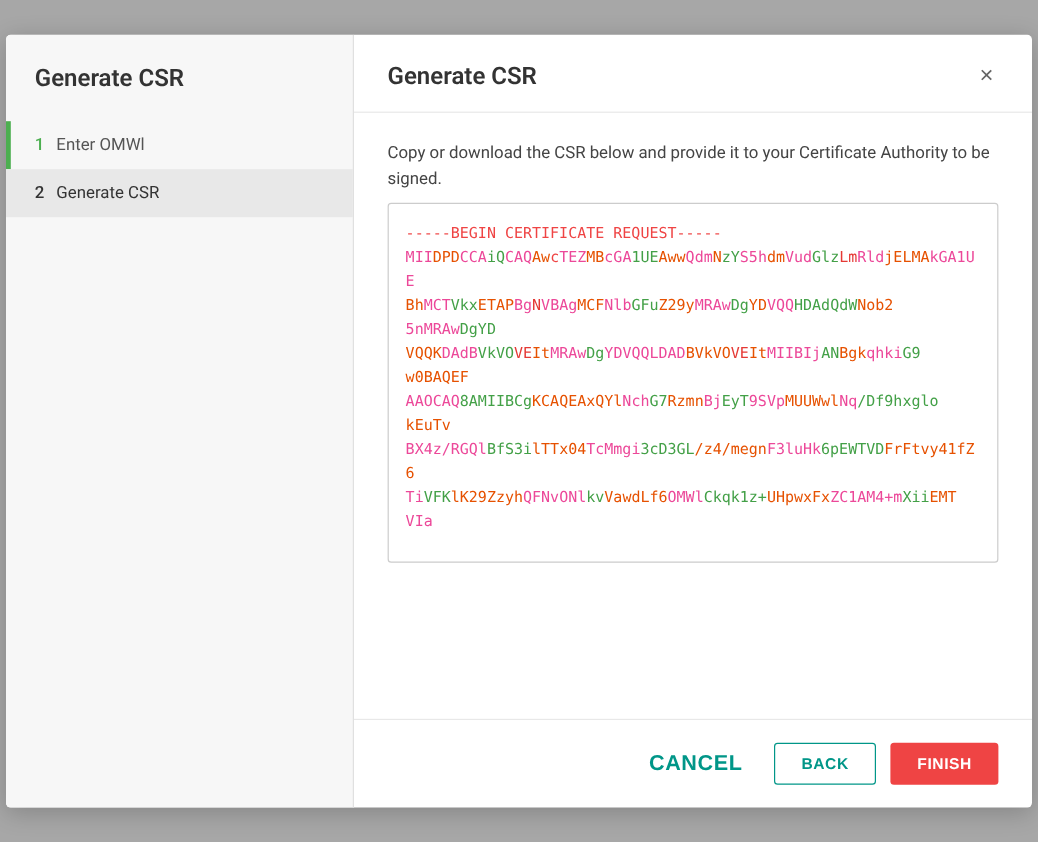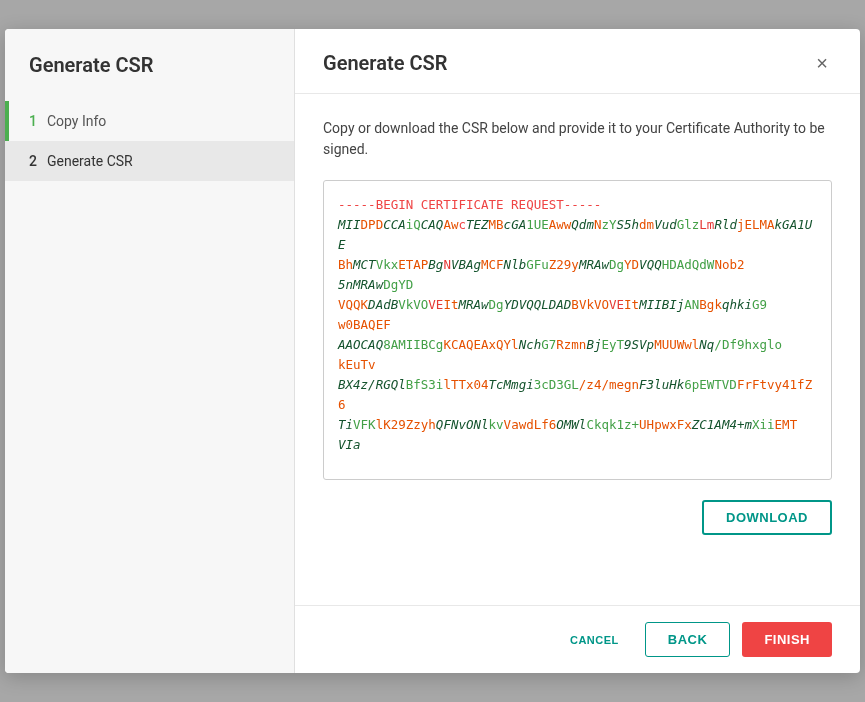--- a/index.html
+++ b/index.html
@@ -112,21 +112,21 @@
 
     .main-body {
       flex: 1;
       padding: 24px 28px;
       overflow-y: auto;
     }
     .description {
       font-size: 14px;
       color: #444;
       line-height: 1.5;
-      margin-bottom: 20px;
+      margin-bottom: 9px;
     }
     
     .csr-wrap {
       width: 100%;
       height: 300px;
       border: 1px solid #ccc;
       border-radius: 3px;
       padding: 14px;
       font-size: 12.5px;
       font-family: monospace;
@@ -170,21 +170,21 @@
       align-items: center;
       justify-content: flex-end;
       padding: 16px 28px;
       border-top: 1px solid #e8e8e8;
       gap: 12px;
     }
     .btn-cancel {
       background: none;
       border: none;
       color: #009688;
-      font-size: 11px;
+      font-size: 18px;
       font-weight: 600;
       cursor: pointer;
       padding: 10px 14px;
       letter-spacing: 0.5px;
     }
     .btn-back {
       padding: 9px 22px;
       border: 1.5px solid #009688;
       background: #fff;
       color: #009688;
@@ -201,39 +201,39 @@
       color: #fff;
       font-size: 13px;
       font-weight: 600;
       cursor: pointer;
       border-radius: 3px;
       letter-spacing: 0.5px;
     }
 
     
     .c-black { color: #ef4444; }
-    .c-blue { color: #14532d; font-style: italic; }
+    .c-blue { color: #ec4899; }
     .c-green { color: #43a047; }
     .c-orange { color: #e65100; }
     .c-red { color: #e53935; }
   </style>
 </head>
 <body>
 
 <div class="modal-backdrop">
   <div class="modal">
 
     <div class="sidebar">
       <div class="sidebar-title">Generate CSR</div>
       <div class="sidebar-steps">
 
         <div class="step-item completed">
           <span class="step-indicator"></span>
           <span class="step-num c-green">1</span>
-          <span class="step-label">Copy Info</span>
+          <span class="step-label">Enter OMWl</span>
         </div>
 
         <div class="step-item active">
           <span class="step-num">2</span>
           <span class="step-label">Generate CSR</span>
         </div>
 
       </div>
     </div>
 
@@ -255,21 +255,20 @@
           <span class="c-orange">VQQK</span><span class="c-blue">DAdB</span><span class="c-green">VkVO</span><span class="c-red">VE</span><span class="c-orange">It</span><span class="c-blue">MRAw</span><span class="c-green">Dg</span><span class="c-blue">YDVQQLDAD</span><span class="c-orange">BVkVO</span><span class="c-red">VE</span><span class="c-orange">It</span><span class="c-blue">MIIBIj</span><span class="c-green">AN</span><span class="c-orange">Bgk</span><span class="c-blue">qhki</span><span class="c-green">G9</span><br>
           <span class="c-orange">w0BAQEF</span><br>
           <span class="c-blue">AAOCAQ</span><span class="c-green">8AMIIBCg</span><span class="c-orange">KCAQEAxQYl</span><span class="c-blue">Nch</span><span class="c-green">G7</span><span class="c-orange">Rzmn</span><span class="c-blue">Bj</span><span class="c-green">EyT</span><span class="c-blue">9SVp</span><span class="c-orange">MUUWwl</span><span class="c-blue">Nq</span><span class="c-green">/Df9hxglo</span><br>
           <span class="c-orange">kEuTv</span><br>
           <span class="c-blue">BX4z/RGQl</span><span class="c-green">BfS3i</span><span class="c-orange">lTTx04</span><span class="c-blue">TcMmgi</span><span class="c-green">3cD3GL</span><span class="c-orange">/z4/megn</span><span class="c-blue">F3luHk</span><span class="c-green">6pEWTVD</span><span class="c-orange">FrFtvy41fZ6</span><br>
           <span class="c-blue">Ti</span><span class="c-green">VFK</span><span class="c-orange">lK29Zzyh</span><span class="c-blue">QFNvONl</span><span class="c-green">kv</span><span class="c-orange">VawdLf6</span><span class="c-blue">OMWl</span><span class="c-green">Ckqk1z+</span><span class="c-orange">UHpwxFx</span><span class="c-blue">ZC1AM4+m</span><span class="c-green">Xii</span><span class="c-orange">EMT</span><br>
           <span class="c-blue">VIa</span>
         </div>
 
         <div class="csr-actions">
-          <button class="btn-download">DOWNLOAD</button>
         </div>
       </div>
 
       <div class="main-footer">
         <button class="btn-cancel">CANCEL</button>
         <button class="btn-back">BACK</button>
         <button class="btn-finish">FINISH</button>
       </div>
 
     </div>

